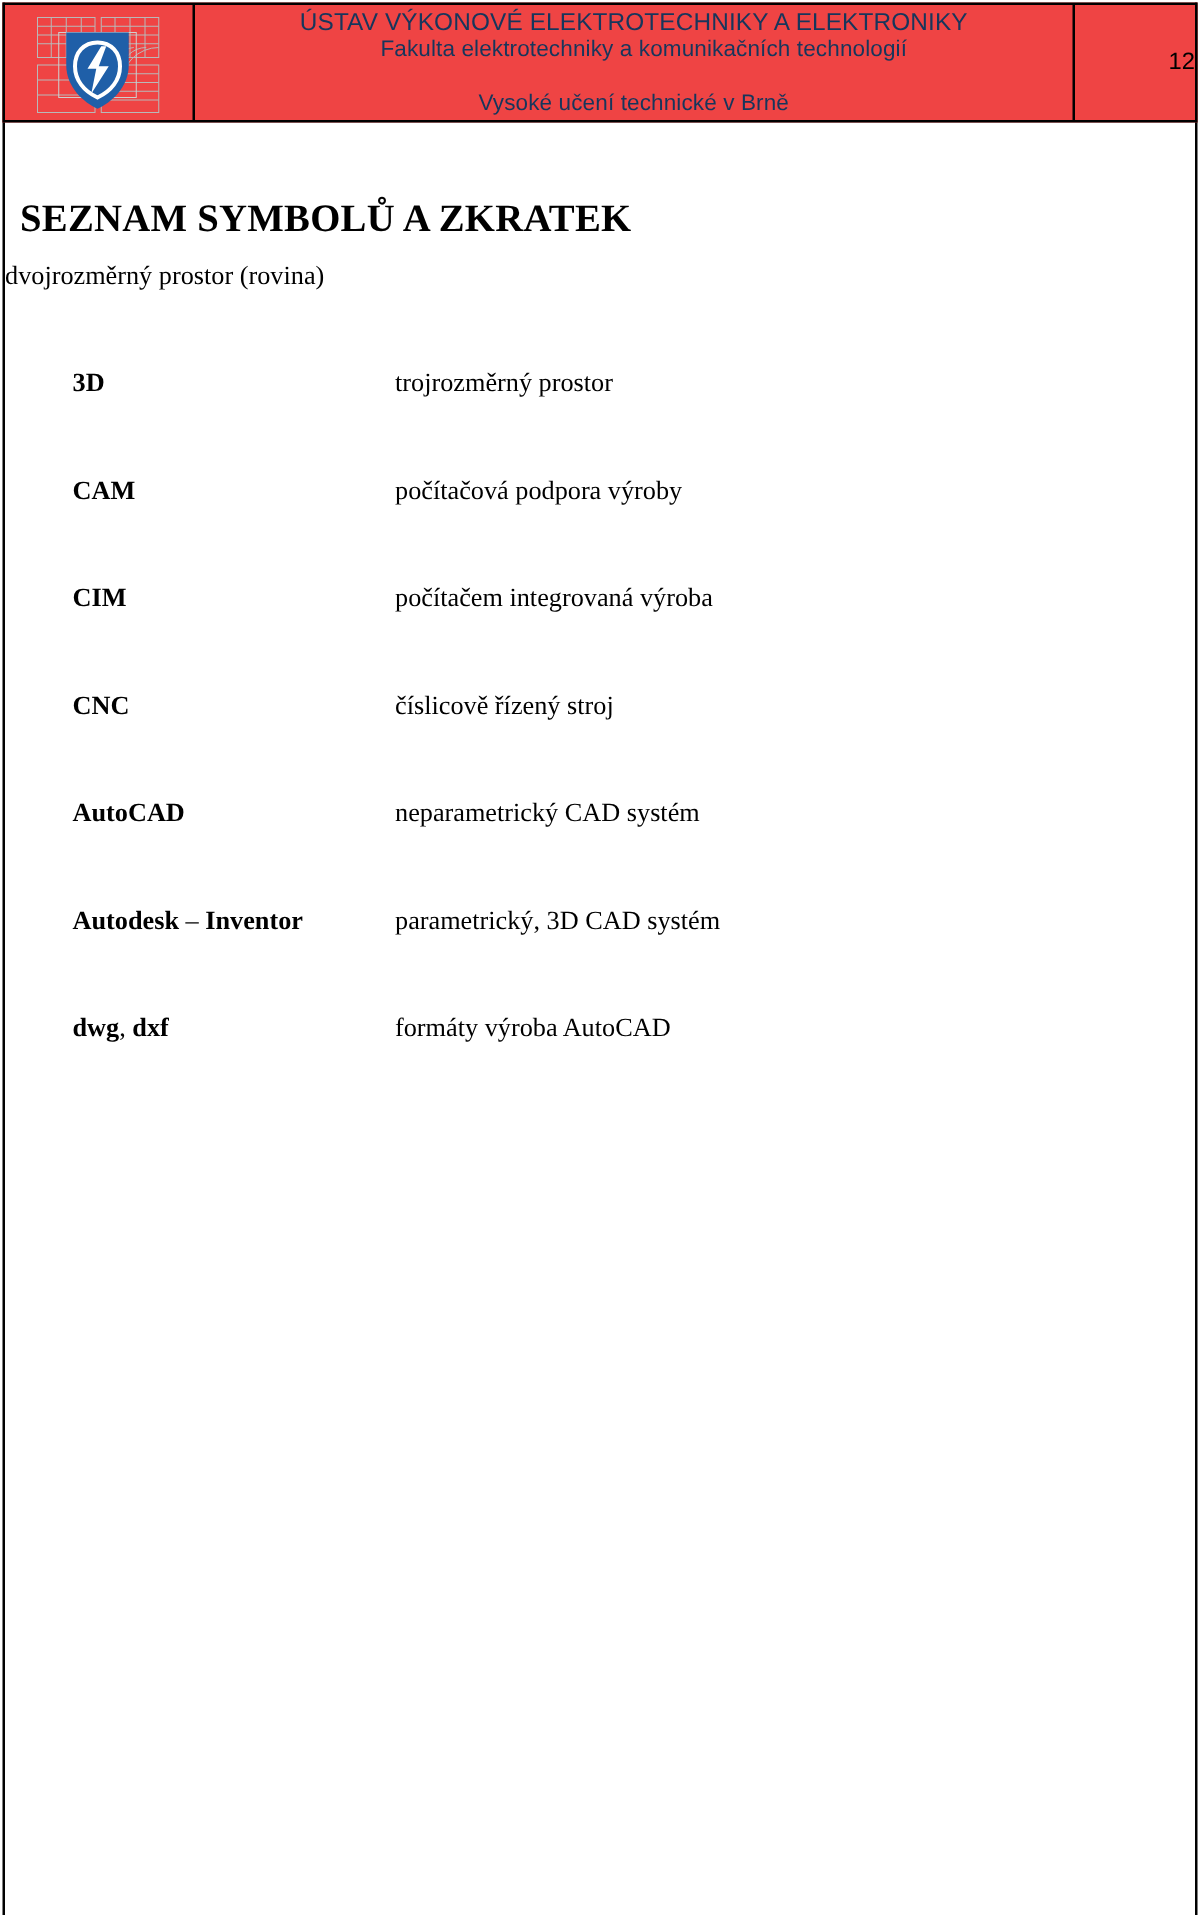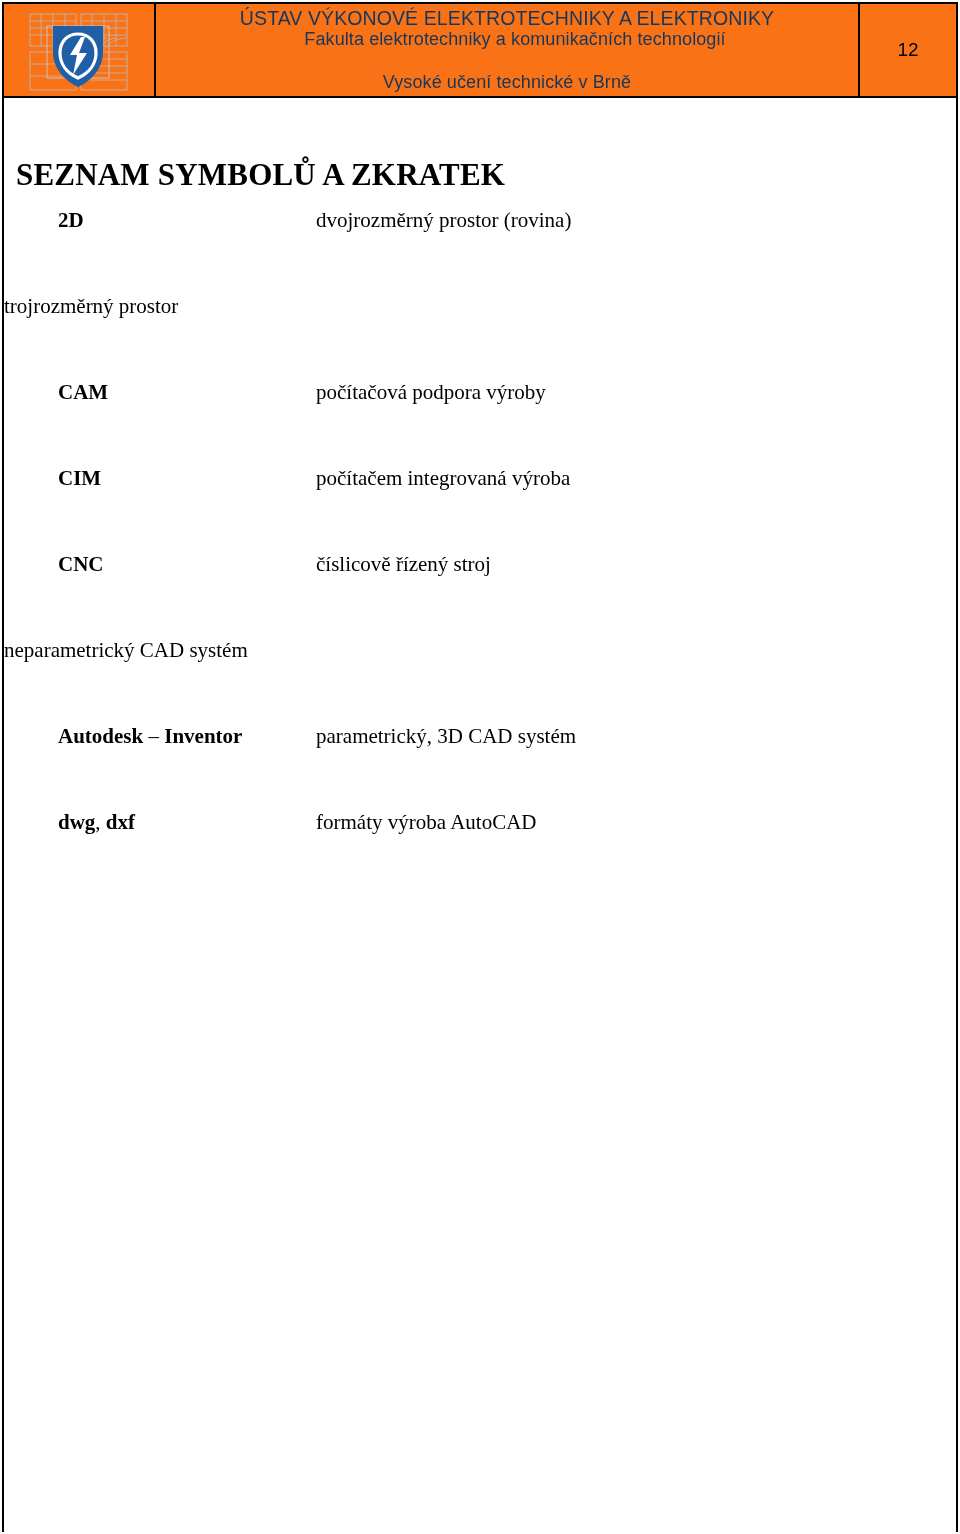--- a/index.html
+++ b/index.html
@@ -36,21 +36,21 @@
     top: 2px;
     width: 956px;
     height: 96px;
     box-sizing: border-box;
     border-top: 2px solid #000;
     border-left: 2px solid #000;
     border-right: 2px solid #000;
     border-bottom: 2px solid #000;
     display: flex;
     align-items: stretch;
-    background: #f97316;
+    background: #ef4444;
   }
 
   .logo-cell {
     width: 152px;
     flex: 0 0 152px;
     box-sizing: border-box;
     border-right: 2px solid #000;
     position: relative;
     overflow: hidden;
   }
@@ -83,21 +83,21 @@
   }
   .title-cell .line1 { font-size: 19.5px; }
   .title-cell .line2 { font-size: 18px; margin-left: 16px; }
   .title-cell .line3 { font-size: 18px; margin-top: 22px; }
 
   .page-cell {
     width: 96px;
     flex: 0 0 96px;
     display: flex;
     align-items: center;
-    justify-content: center;
+    justify-content: flex-end;
   }
   .page-number {
     font-family: "Liberation Sans", "DejaVu Sans", sans-serif;
     font-size: 19px;
     color: #000;
   }
 
   
   .doc-body {
     position: absolute;
@@ -212,39 +212,40 @@
   </div>
 
 </div>
 
 <div class="doc-body">
 
   <h1 class="section-heading">SEZNAM SYMBOLŮ A ZKRATEK</h1>
 
   <div class="abbrev-list">
       <div class="abbrev-row">
-        <div class="abbrev-term"><span>2D</span></div>
         <div class="abbrev-def">dvojrozměrný prostor (rovina)</div>
       </div>
       <div class="abbrev-row">
+        <div class="abbrev-term"><span>3D</span></div>
         <div class="abbrev-def">trojrozměrný prostor</div>
       </div>
       <div class="abbrev-row">
         <div class="abbrev-term"><span>CAM</span></div>
         <div class="abbrev-def">počítačová podpora výroby</div>
       </div>
       <div class="abbrev-row">
         <div class="abbrev-term"><span>CIM</span></div>
         <div class="abbrev-def">počítačem integrovaná výroba</div>
       </div>
       <div class="abbrev-row">
         <div class="abbrev-term"><span>CNC</span></div>
         <div class="abbrev-def">číslicově řízený stroj</div>
       </div>
       <div class="abbrev-row">
+        <div class="abbrev-term"><span>AutoCAD</span></div>
         <div class="abbrev-def">neparametrický CAD systém</div>
       </div>
       <div class="abbrev-row">
         <div class="abbrev-term"><span>Autodesk</span><span class="sep"> – </span><span>Inventor</span></div>
         <div class="abbrev-def">parametrický, 3D CAD systém</div>
       </div>
       <div class="abbrev-row">
         <div class="abbrev-term"><span>dwg</span><span class="sep">, </span><span>dxf</span></div>
         <div class="abbrev-def">formáty výroba AutoCAD</div>
       </div>

